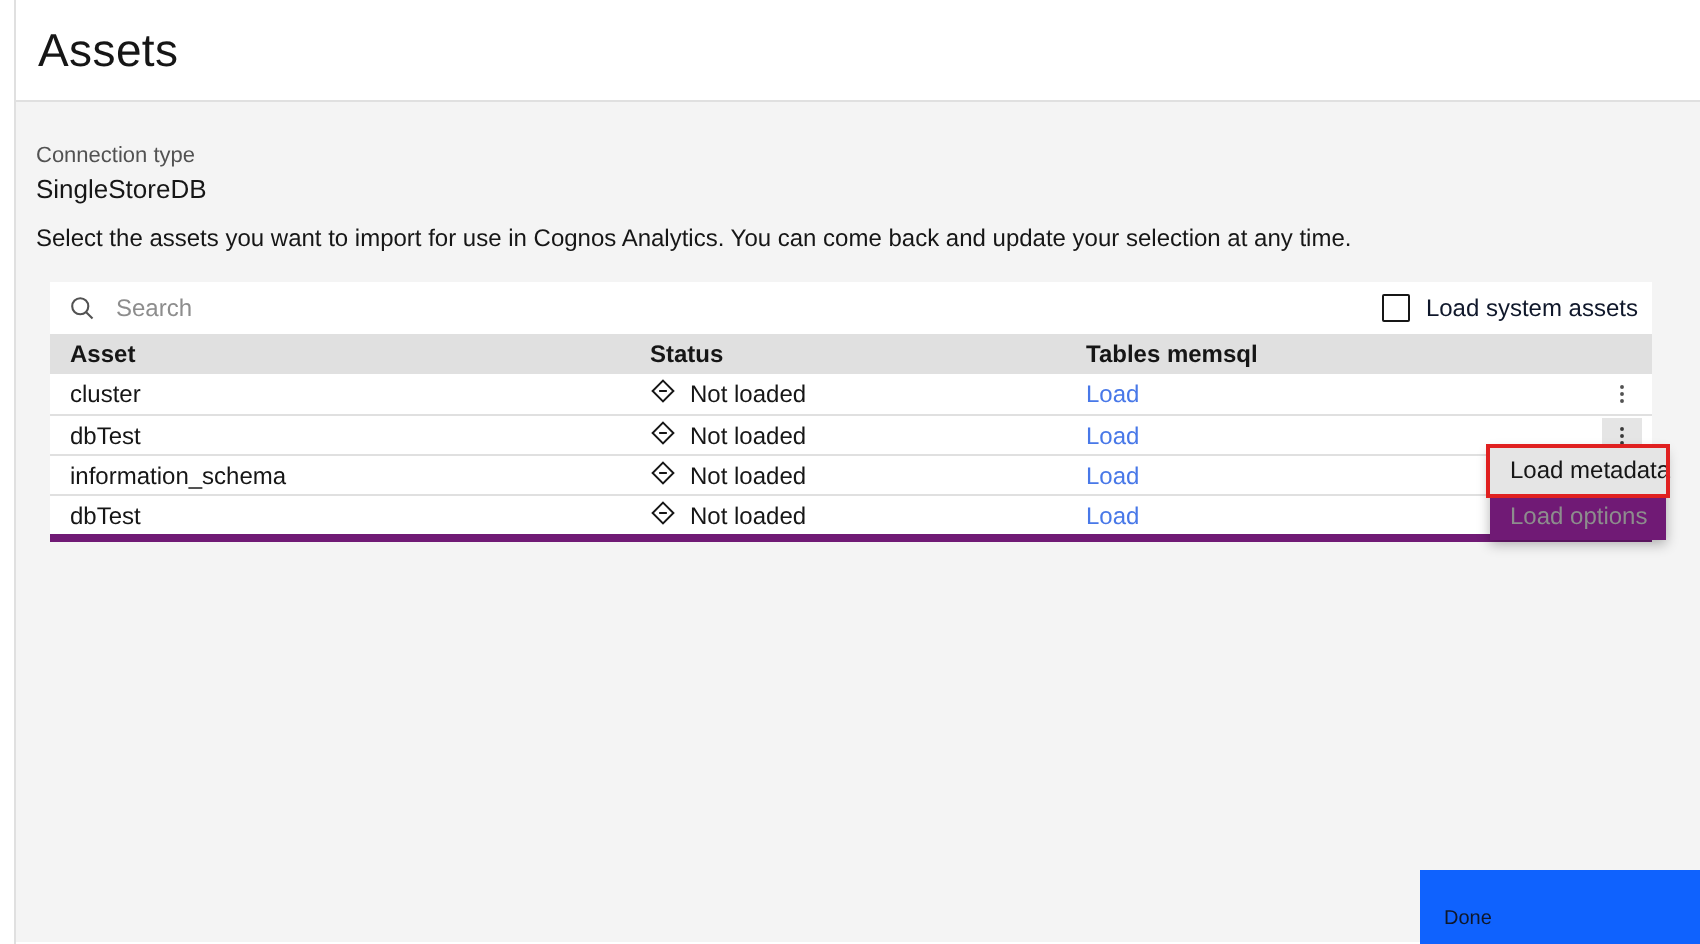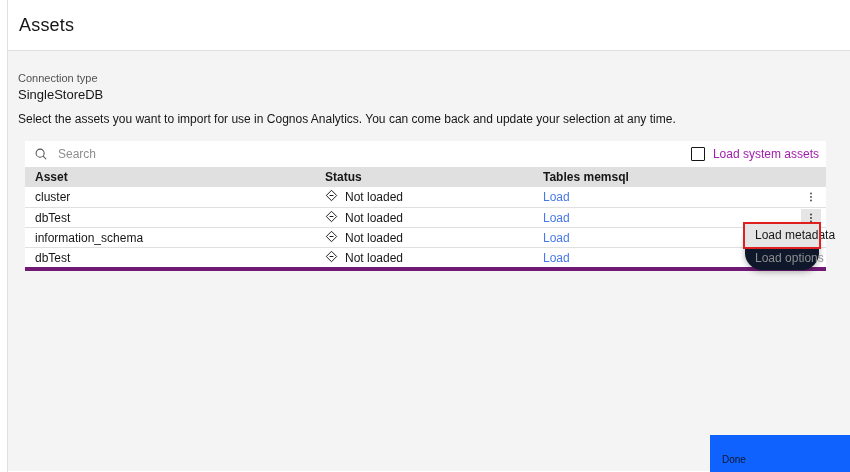--- a/index.html
+++ b/index.html
@@ -2,56 +2,56 @@
 <html><head>
 <meta charset="utf-8">
 <style>
   * { margin:0; padding:0; box-sizing:border-box; }
   html,body { width:850px; height:472px; overflow:hidden; background:#ffffff;
               font-family:"Liberation Sans","DejaVu Sans",sans-serif; color:#161616; }
   .panel { position:absolute; left:7px; top:0; width:843px; height:472px;
            border-left:1px solid #e0e0e0; }
   .panel-header { height:51px; background:#ffffff; border-bottom:1px solid #e0e0e0;
                   display:flex; align-items:center; padding-left:11px; }
-  .page-title { font-size:18px; font-weight:400; letter-spacing:.2px; }
+  .page-title { font-size:23px; font-weight:400; letter-spacing:.2px; }
   .panel-body { position:relative; height:420px; background:#f4f4f4; }
 
   .conn-label { position:absolute; left:10px; top:21px; font-size:11px; color:#525252; }
   .conn-value { position:absolute; left:10px; top:36px; font-size:13px; color:#161616; }
   .description { position:absolute; left:10px; top:61px; font-size:12px; color:#161616; }
 
   .toolbar { position:absolute; left:17px; top:90px; width:801px; height:26px;
              background:#ffffff; display:flex; align-items:center; }
   .search-icon { margin-left:9px; display:flex; align-items:center; }
   .search-input { border:none; outline:none; background:transparent; font-size:12px;
                   margin-left:10px; width:320px; color:#161616;
                   font-family:"Liberation Sans","DejaVu Sans",sans-serif; }
   .search-input::placeholder { color:#8d8d8d; }
   .cb-group { margin-left:auto; display:flex; align-items:center; padding-right:7px; }
   .checkbox { width:14px; height:14px; border:1px solid #161616; background:#ffffff;
               border-radius:1px; cursor:pointer; }
-  .cb-label { font-size:12px; margin-left:8px; color:#a21caf; }
+  .cb-label { font-size:12px; margin-left:8px; color:#0f172a; }
 
   .table { position:absolute; left:17px; top:116px; width:801px; }
   .thead, .trow { display:grid; grid-template-columns:290px 218px 263px 30px;
                   align-items:center; height:20px; }
   .thead { background:#e0e0e0; font-weight:700; font-size:12px; }
   .trow { background:#ffffff; border-top:1px solid #e0e0e0; font-size:12px; }
   .trow.first { border-top:none; }
   .table { border-bottom:4px solid #701a75; }
   .td { padding-left:10px; white-space:nowrap; }
   .status-cell { display:flex; align-items:center; gap:7px; }
   .load-link { color:#4878e8; text-decoration:none; cursor:pointer; }
   .kebab-cell { padding:0; display:flex; justify-content:flex-end; padding-right:5px; }
   .kebab { border:none; background:transparent; width:20px; height:18px; display:flex;
            align-items:center; justify-content:center; cursor:pointer; }
   .kebab.active { background:#e5e5e5; }
 
-  .menu { position:absolute; left:737px; top:173px; width:74px;
-          background:#0f172a; box-shadow:0 2px 6px rgba(0,0,0,.3); z-index:5;border-radius:17px; }
+  .menu { position:absolute; left:737px; top:173px; width:88px;
+          background:#701a75; box-shadow:0 2px 6px rgba(0,0,0,.3); z-index:5; }
   .menu-item { height:23px; line-height:23px; font-size:12px; padding-left:10px;
                cursor:pointer; white-space:nowrap; }
   .menu-item.hl { background:#e5e5e5; color:#161616; outline:2px solid #e02020; }
   .menu-item.dim { color:#8d8d8d; }
 
   .done-btn { position:absolute; left:710px; top:435px; width:140px; height:37px;
               background:#0f62fe; border:none; color:#0f172a; font-size:10px;
               text-align:left; padding:11px 0 0 12px; cursor:pointer;
               font-family:"Liberation Sans","DejaVu Sans",sans-serif; }
 </style>

